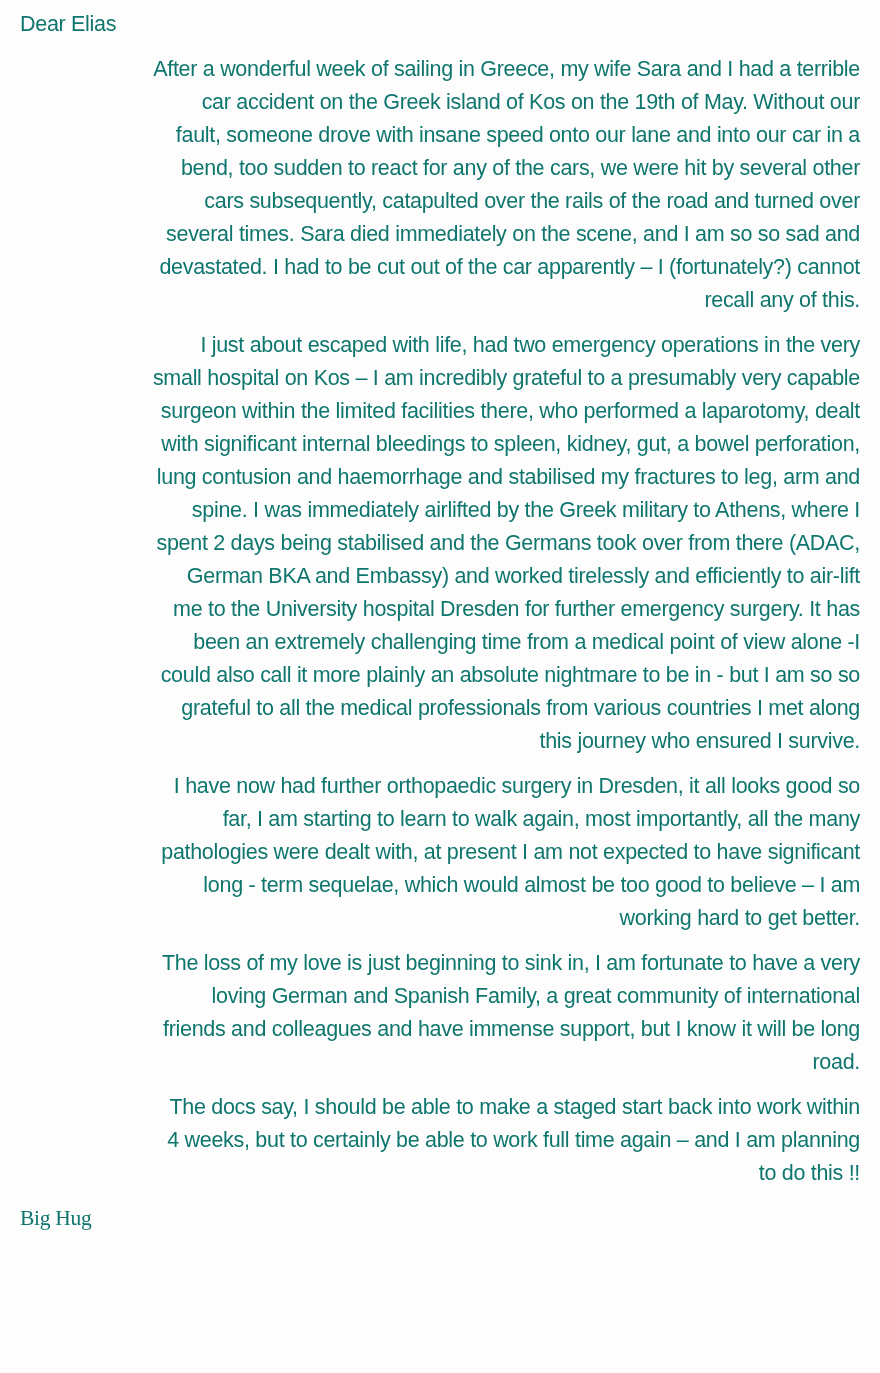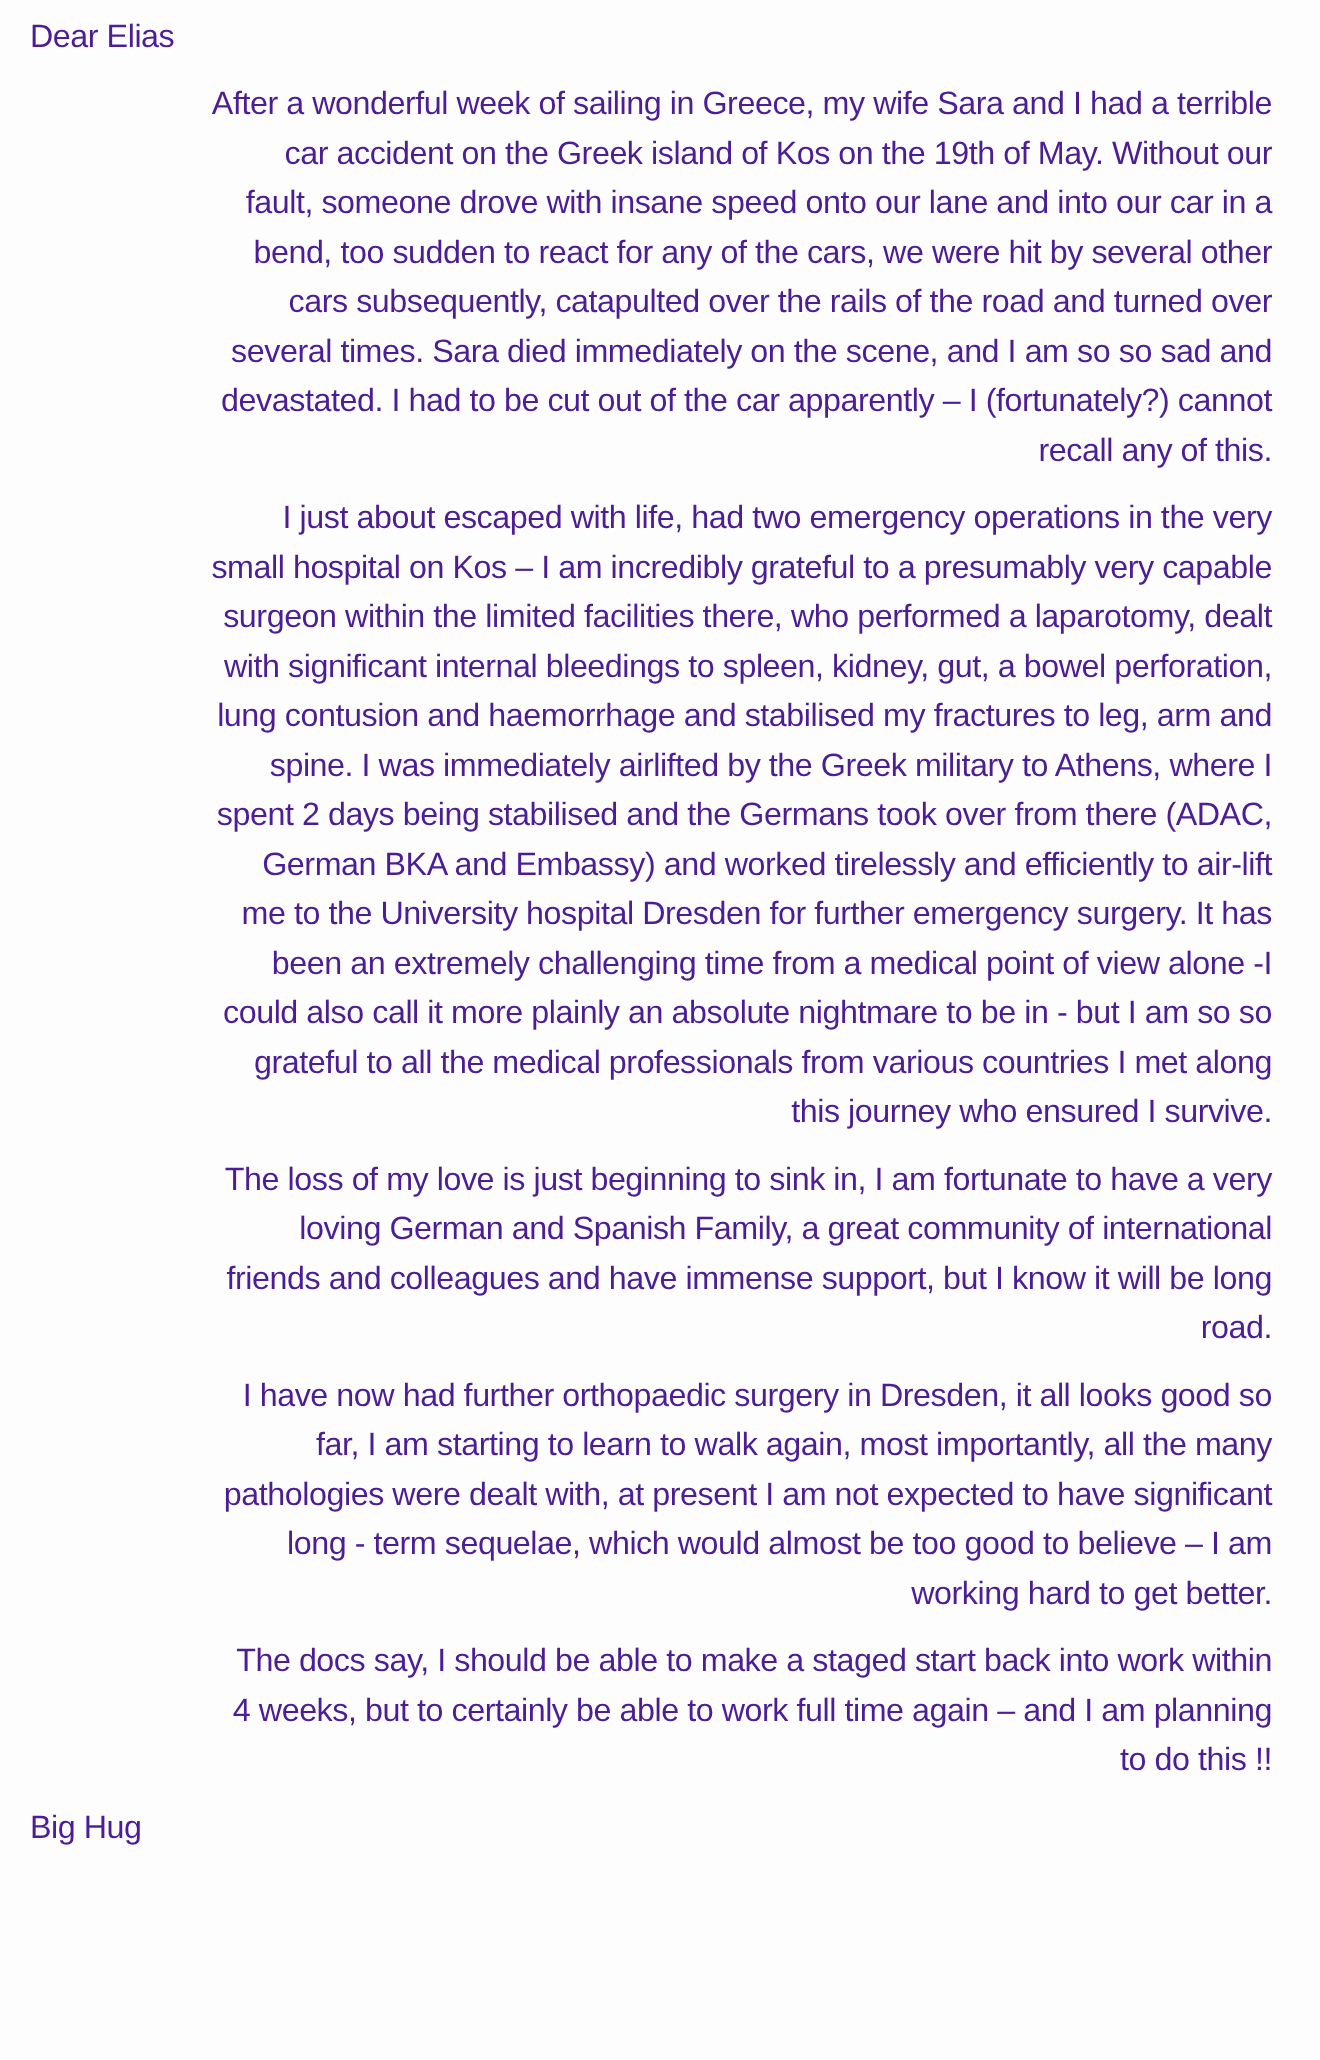--- a/index.html
+++ b/index.html
@@ -4,42 +4,43 @@
 <style>
   html, body {
     margin: 0;
     padding: 0;
     background: #fdfdfd;
   }
   .letter {
     width: 880px;
     min-height: 1373px;
     box-sizing: border-box;
-    padding: 8px 32px 20px 20px;
+    padding: 8px 20px 20px 20px;
     background: #fdfdfd;
     font-family: "Liberation Sans", "DejaVu Sans", sans-serif;
     font-size: 21.5px;
     line-height: 33px;
     letter-spacing: -0.3px;
-    color: #4c1d95;
+    color: #0f766e;
   }
   .block {
     margin: 0 0 12px 0;
   }
   .line {
     margin: 0;
     white-space: pre-line;
   }
   .para {
     margin: 0 0 12px 15px;
     white-space: pre-line;
     text-align: right;
   }
   .signoff {
     margin-bottom: 0;
+    font-family: Liberation Serif, serif;
   }
 </style>
 </head>
 <body>
 
 <main class="letter">
 
   <div class="block">
     <p class="line">Dear Elias</p>
   </div>
@@ -60,30 +61,30 @@
 lung contusion and haemorrhage and stabilised my fractures to leg, arm and
 spine. I was immediately airlifted by the Greek military to Athens, where I
 spent 2 days being stabilised and the Germans took over from there (ADAC,
 German BKA and Embassy) and worked tirelessly and efficiently to air-lift
 me to the University hospital Dresden for further emergency surgery. It has
 been an extremely challenging time from a medical point of view alone -I
 could also call it more plainly an absolute nightmare to be in - but I am so so
 grateful to all the medical professionals from various countries I met along
 this journey who ensured I survive.</p>
 
-  <p class="para">The loss of my love is just beginning to sink in, I am fortunate to have a very
-loving German and Spanish Family, a great community of international
-friends and colleagues and have immense support, but I know it will be long
-road.</p>
-
   <p class="para">I have now had further orthopaedic surgery in Dresden, it all looks good so
 far, I am starting to learn to walk again, most importantly, all the many
 pathologies were dealt with, at present I am not expected to have significant
 long - term sequelae, which would almost be too good to believe – I am
 working hard to get better.</p>
+
+  <p class="para">The loss of my love is just beginning to sink in, I am fortunate to have a very
+loving German and Spanish Family, a great community of international
+friends and colleagues and have immense support, but I know it will be long
+road.</p>
 
   <p class="para">The docs say, I should be able to make a staged start back into work within
 4 weeks, but to certainly be able to work full time again – and I am planning
 to do this !!</p>
 
 
   <div class="block signoff">
     <p class="line">Big Hug</p>
   </div>
 

